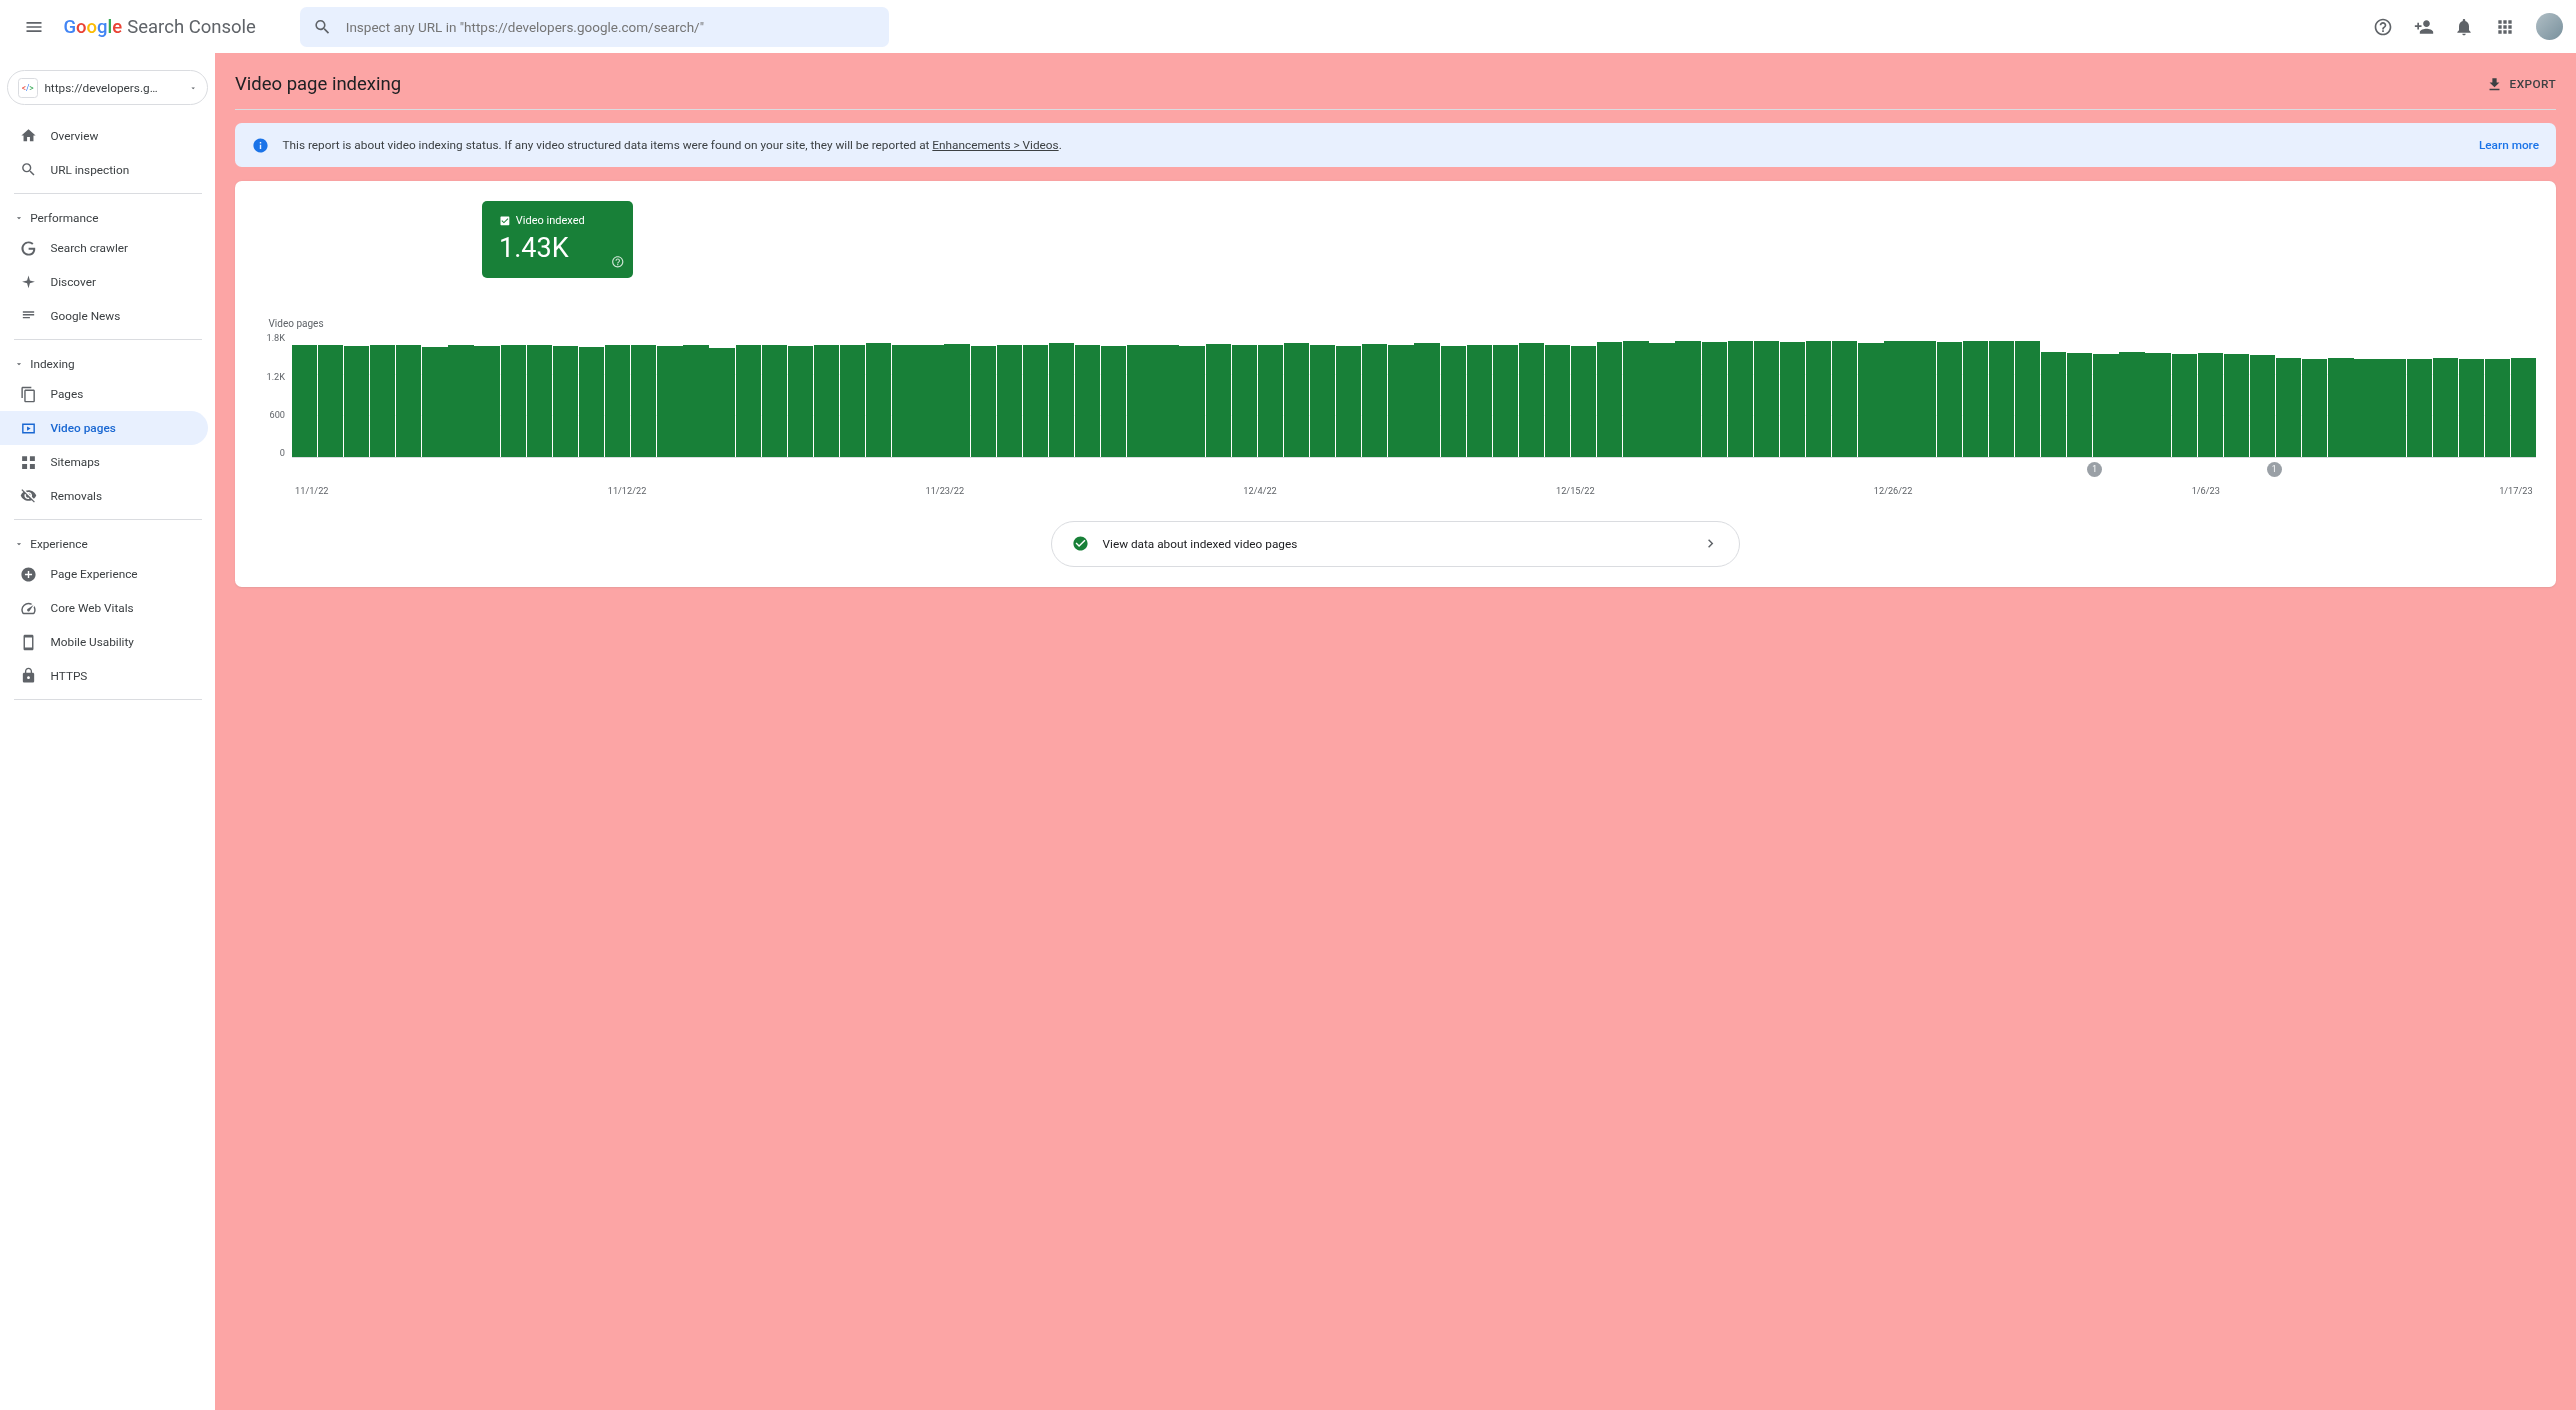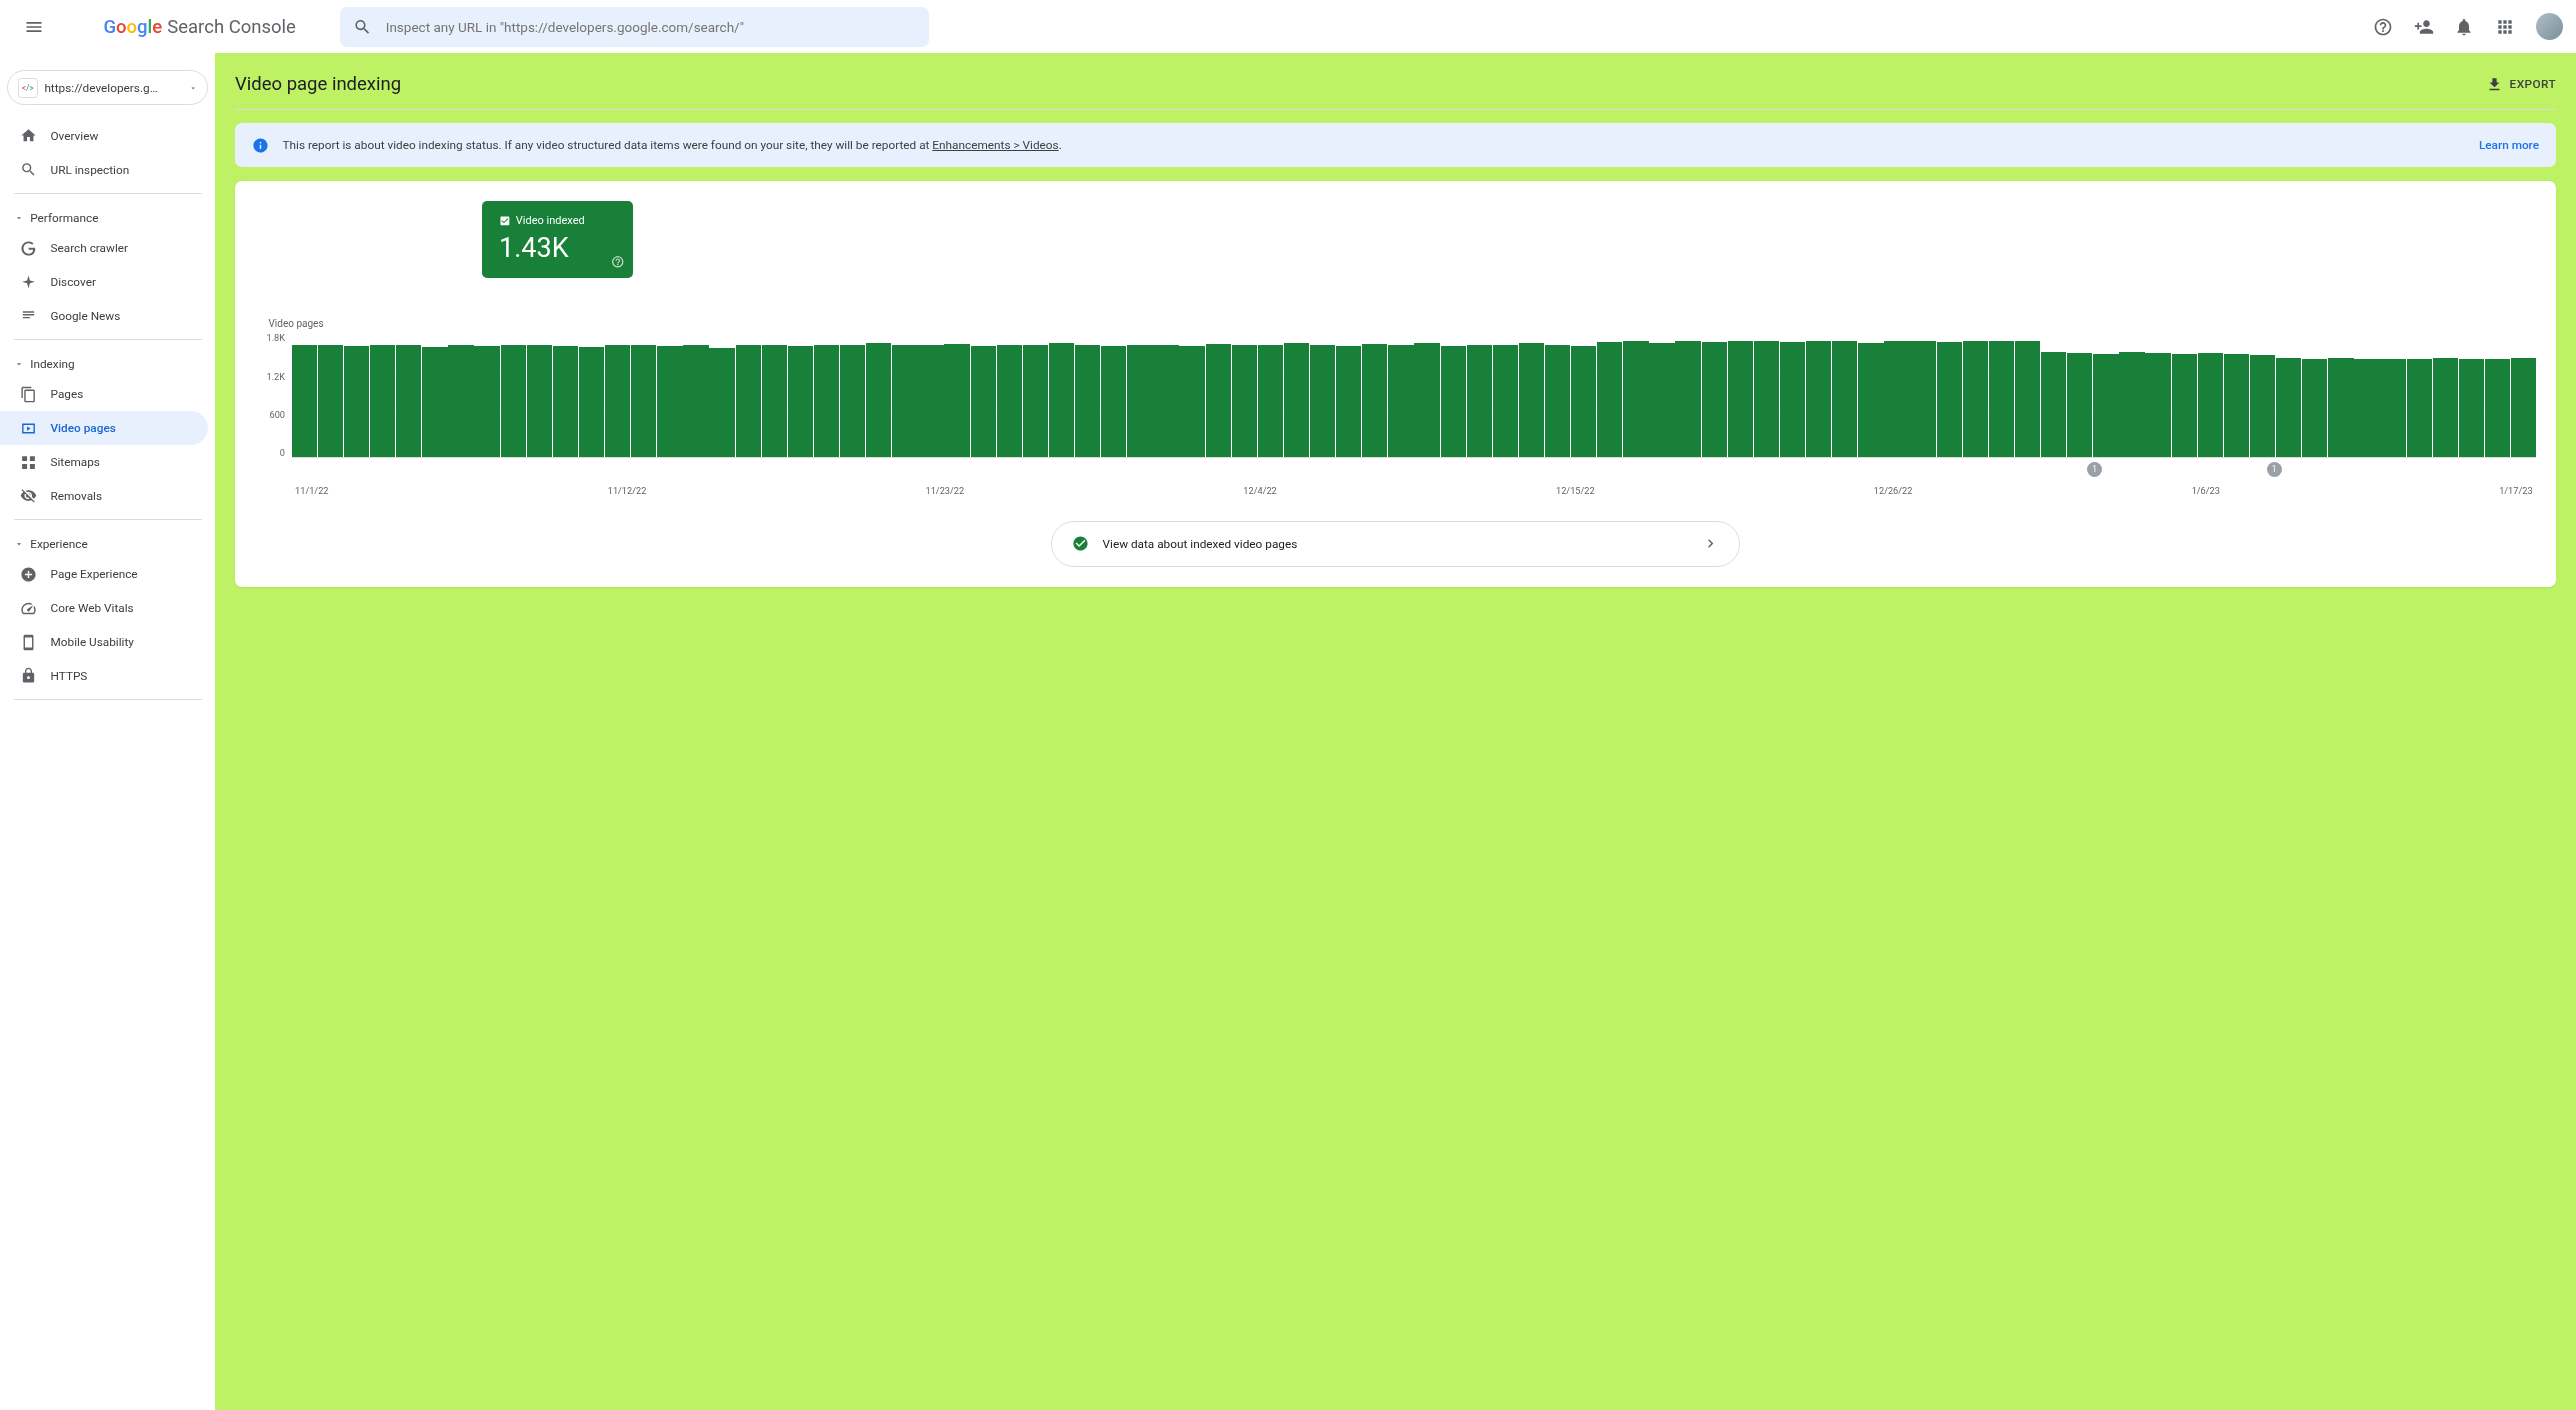--- a/index.html
+++ b/index.html
@@ -3,21 +3,21 @@
 <meta charset="utf-8">
 <style>
 * { box-sizing: border-box; margin: 0; padding: 0; font-family: 'Google Sans', Roboto, Arial, sans-serif; }
 body { background: #fff; color: #202124; font-size: 11.8px; overflow: hidden; }
 .app { display: flex; flex-direction: column; height: 100vh; }
 
 
 .header { display: flex; align-items: center; padding: 6.7px 13.5px; gap: 10px; }
 .hamburger { width: 40px; height: 40px; display: flex; align-items: center; justify-content: center; border-radius: 50%; cursor: pointer; }
 .hamburger svg { width: 20px; height: 20px; fill: #5f6368; }
-.logo { display: flex; gap: 5px; font-size: 18.5px; color: #5f6368; margin-left: 40px; }
+.logo { display: flex; gap: 5px; font-size: 18.5px; color: #5f6368; }
 .logo-google { font-weight: 500; }
 .g-blue{color:#4285f4}.g-red{color:#ea4335}.g-yellow{color:#fbbc05}.g-green{color:#34a853}
 .search-bar { flex: 1; max-width: 589px; margin-left: 34px; background: #e8f0fe; border-radius: 6.7px; display: flex; align-items: center; padding: 0 13.5px; height: 40px; }
 .search-bar svg { width: 20px; height: 20px; fill: #5f6368; margin-right: 13.5px; }
 .search-bar input { border: none; background: transparent; outline: none; font-size: 13.5px; color: #5f6368; width: 100%; }
 .header-spacer { flex: 1; }
 .header-icons { display: flex; align-items: center; gap: 6.7px; }
 .icon-btn { width: 34px; height: 34px; display: flex; align-items: center; justify-content: center; border-radius: 50%; cursor: pointer; }
 .icon-btn svg { width: 20px; height: 20px; fill: #5f6368; }
 .avatar { width: 27px; height: 27px; border-radius: 50%; background: linear-gradient(135deg, #b0bec5, #78909c); margin-left: 6.7px; }
@@ -30,21 +30,21 @@
 .prop-text { flex: 1; font-size: 11.8px; color: #3c4043; white-space: nowrap; overflow: hidden; text-overflow: ellipsis; }
 .nav-item { display: flex; align-items: center; gap: 13.5px; padding: 8.4px 20px; cursor: pointer; color: #3c4043; font-size: 11.8px; border-radius: 0 20px 20px 0; margin-right: 6.7px; }
 .nav-item.active { background: #e8f0fe; color: #1967d2; font-weight: 500; }
 .nav-item.active svg { fill: #1967d2; }
 .nav-item svg { width: 17px; height: 17px; fill: #5f6368; flex-shrink: 0; }
 .nav-section { display: flex; align-items: center; gap: 6.7px; padding: 10px 13.5px 6.7px; color: #3c4043; font-size: 11.8px; cursor: pointer; }
 .nav-section svg { width: 10px; height: 10px; fill: #5f6368; }
 .nav-divider { height: 0.8px; background: #dadce0; margin: 6.7px 13.5px; }
 
 
-.main { flex: 1; background: #bef264; overflow-y: auto; padding: 0 20px 20px; position: relative; }
+.main { flex: 1; background: #fca5a5; overflow-y: auto; padding: 0 20px 20px; position: relative; }
 .page-header { display: flex; align-items: center; justify-content: space-between; padding: 20px 0 13.5px; border-bottom: 0.8px solid #dadce0; }
 .page-title { font-size: 18.5px; color: #202124; }
 .export-btn { display: flex; align-items: center; gap: 6.7px; color: #3c4043; font-weight: 500; cursor: pointer; font-size: 11.8px; letter-spacing: 0.4px; }
 .export-btn svg { width: 17px; height: 17px; fill: #3c4043; }
 
 .info-banner { background: #e8f0fe; border-radius: 6.7px; padding: 13.5px 17px; margin: 13.5px 0; display: flex; align-items: center; gap: 13.5px; }
 .info-banner svg { width: 17px; height: 17px; fill: #1a73e8; flex-shrink: 0; }
 .info-text { flex: 1; color: #3c4043; font-size: 11.8px; }
 .info-text a { color: #3c4043; text-decoration: underline; }
 .learn-more { color: #1a73e8; font-weight: 500; cursor: pointer; white-space: nowrap; }

